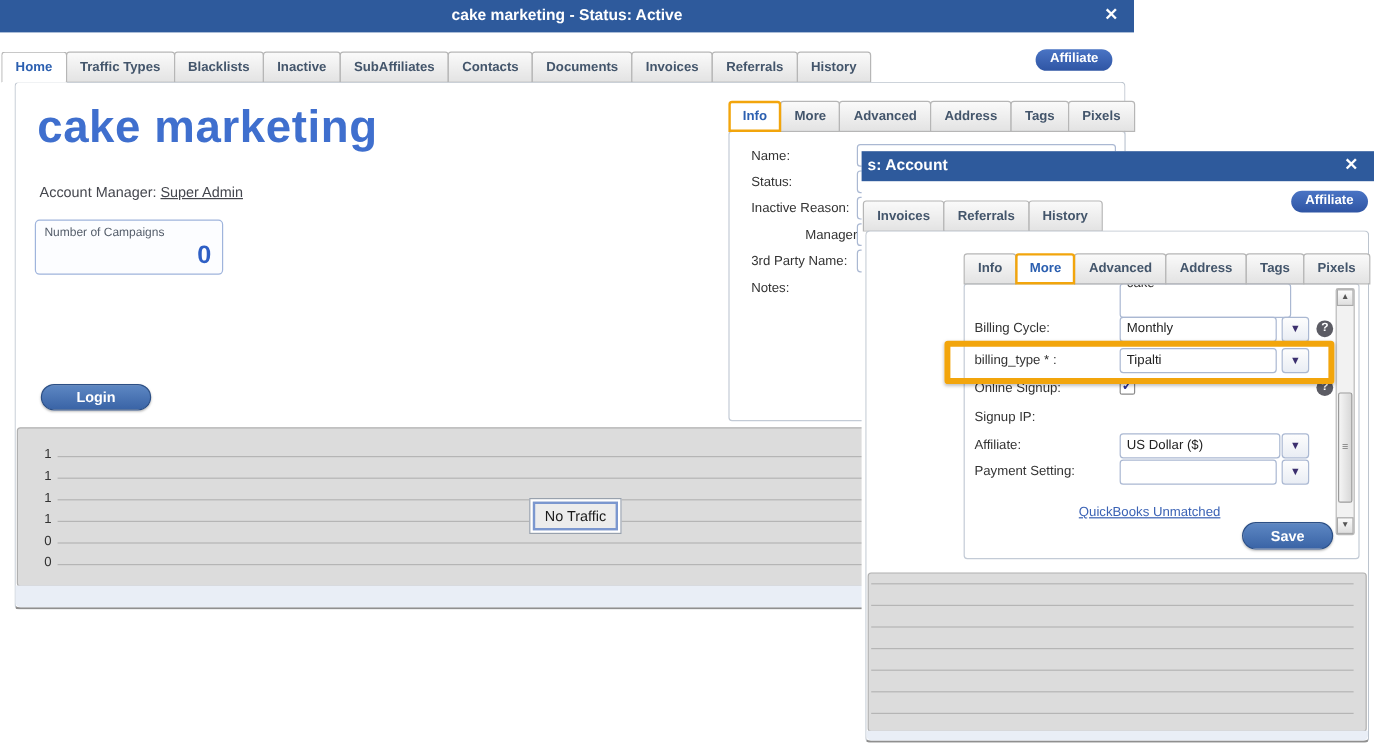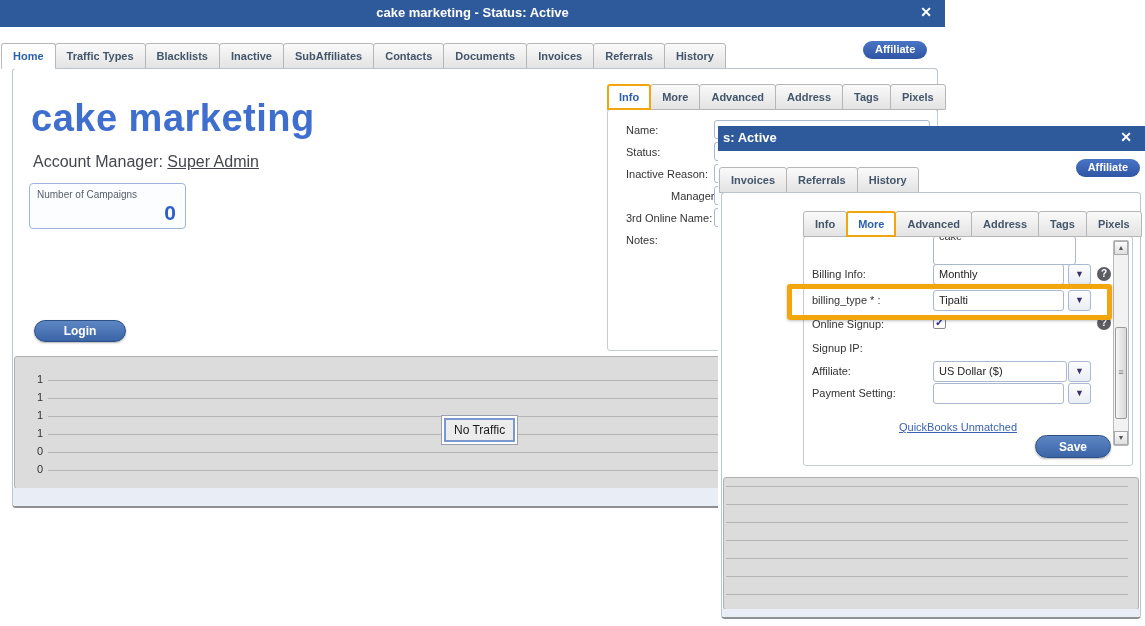--- a/index.html
+++ b/index.html
@@ -21,21 +21,21 @@
   .tab { padding:6px 11px 6px; font-size:11px; font-weight:bold; color:#43556b;
          background:linear-gradient(#fafafa,#e3e3e3); border:1px solid #b6b6b6;
          border-radius:3px 3px 0 0; margin-right:-1px; white-space:nowrap; cursor:pointer; }
   .tab.active { background:#fff; color:#2b5fb0; border-bottom:1px solid #fff; position:relative; z-index:3; }
   .tab.hl { border:2px solid #f2a50c; padding:5px 10px; position:relative; z-index:4; }
 
   .contentbox { position:absolute; background:#fff; border:1px solid #bcc4ce; border-bottom:2px solid #8f8f8f;
                 border-radius:4px; }
 
   .heading { position:absolute; font-size:38px; font-weight:bold; color:#3f6fce; letter-spacing:0.5px; }
-  .acctline { position:absolute; font-size:16px; color:#45474e; }
+  .acctline { position:absolute; font-size:12px; color:#45474e; }
   .acctline a { color:#45474e; text-decoration:underline; cursor:pointer; }
 
   .statcard { position:absolute; width:157px; height:46px; background:#fcfdff;
               border:1px solid #9fb4dc; border-radius:4px; }
   .statcard .slabel { position:absolute; left:7px; top:5px; font-size:10px; color:#555e6b; }
   .statcard .svalue { position:absolute; right:9px; bottom:3px; font-size:21px; font-weight:bold; color:#2e5fc5; }
 
   .btn-pill { position:absolute; border-radius:12px; background:linear-gradient(#5d87c3,#3a64a6);
               border:1px solid #2c4f85; color:#fff; font-size:12px; font-weight:bold;
               text-align:center; cursor:pointer; box-shadow:0 1px 2px rgba(0,0,0,.3); }
@@ -101,21 +101,21 @@
       <div class="tab">SubAffiliates</div>
       <div class="tab">Contacts</div>
       <div class="tab">Documents</div>
       <div class="tab">Invoices</div>
       <div class="tab">Referrals</div>
       <div class="tab">History</div>
     </div>
 
     <div class="contentbox" style="left:12px; top:68px; width:926px; height:440px;">
 
-      <div class="heading" style="left:18px; top:28px;">cake marketing</div>
+      <div class="heading" style="left:18px; top:16px;">cake marketing</div>
 
       <div class="acctline" style="left:20px; top:84px;">
         <span>Account Manager:</span>
         <a>Super Admin</a>
       </div>
 
       <div class="statcard" style="left:16px; top:114px;">
         <div class="slabel">Number of Campaigns</div>
         <div class="svalue">0</div>
       </div>
@@ -148,33 +148,33 @@
       <div class="tab">Advanced</div>
       <div class="tab">Address</div>
       <div class="tab">Tags</div>
       <div class="tab">Pixels</div>
     </div>
     <div class="panel" style="left:607px; top:109px; width:331px; height:242px; z-index:3;">
       <span class="flabel" style="left:18px; top:14px;">Name:</span>
       <span class="flabel" style="left:18px; top:36px;">Status:</span>
       <span class="flabel" style="left:18px; top:58px;">Inactive Reason:</span>
       <span class="flabel" style="left:18px; top:80px;padding-left:45px;">Manager:</span>
-      <span class="flabel" style="left:18px; top:102px;">3rd Online Name:</span>
+      <span class="flabel" style="left:18px; top:102px;">3rd Party Name:</span>
       <span class="flabel" style="left:18px; top:124px;">Notes:</span>
       <div class="sliver-input" style="left:106px; top:10px; width:216px; height:19px;"></div>
       <div class="sliver-input" style="left:106px; top:32px; width:216px; height:19px;"></div>
       <div class="sliver-input" style="left:106px; top:54px; width:216px; height:19px;"></div>
       <div class="sliver-input" style="left:106px; top:76px; width:216px; height:19px;"></div>
       <div class="sliver-input" style="left:106px; top:98px; width:216px; height:19px;"></div>
     </div>
   </div>
 
   <div class="win" id="win2" style="left:718px; top:126px; width:427px; height:494px; z-index:10; background:#fff;">
     <div class="titlebar" style="height:25px;">
-      <span class="ttl-left" style="top:4px;">s: Active</span>
+      <span class="ttl-left" style="top:4px;">s: Account</span>
       <span class="close-x" style="top:3px;">✕</span>
     </div>
 
     <div class="pill-badge" style="right:5px; top:33px;">Affiliate</div>
 
     <div class="tabbar" style="left:1px; top:41px;">
       <div class="tab">Invoices</div>
       <div class="tab">Referrals</div>
       <div class="tab">History</div>
     </div>
@@ -189,21 +189,21 @@
         <div class="tab">Tags</div>
         <div class="tab">Pixels</div>
       </div>
 
       <div class="panel" style="left:81px; top:43px; width:330px; height:230px; z-index:3;">
 
         <div class="notesbox" style="left:129px; top:-1px; width:143px; height:29px;">
           <span>cake</span>
         </div>
 
-        <span class="flabel" style="left:8px; top:31px;">Billing Info:</span>
+        <span class="flabel" style="left:8px; top:31px;">Billing Cycle:</span>
         <div class="sel-box" style="left:129px; top:27px; width:131px; height:21px;">Monthly</div>
         <div class="chevbtn" style="left:264px; top:27px; height:21px;">▼</div>
         <div class="helpicon" style="left:293px; top:30px;">?</div>
 
         <span class="flabel" style="left:8px; top:57px;">billing_type * :</span>
         <div class="sel-box" style="left:129px; top:53px; width:131px; height:21px;">Tipalti</div>
         <div class="chevbtn" style="left:264px; top:53px; height:21px;">▼</div>
         <div class="hl-box" style="left:-17px; top:47px; width:325px; height:36px;"></div>
 
         <span class="flabel" style="left:8px; top:81px;">Online Signup:</span>

